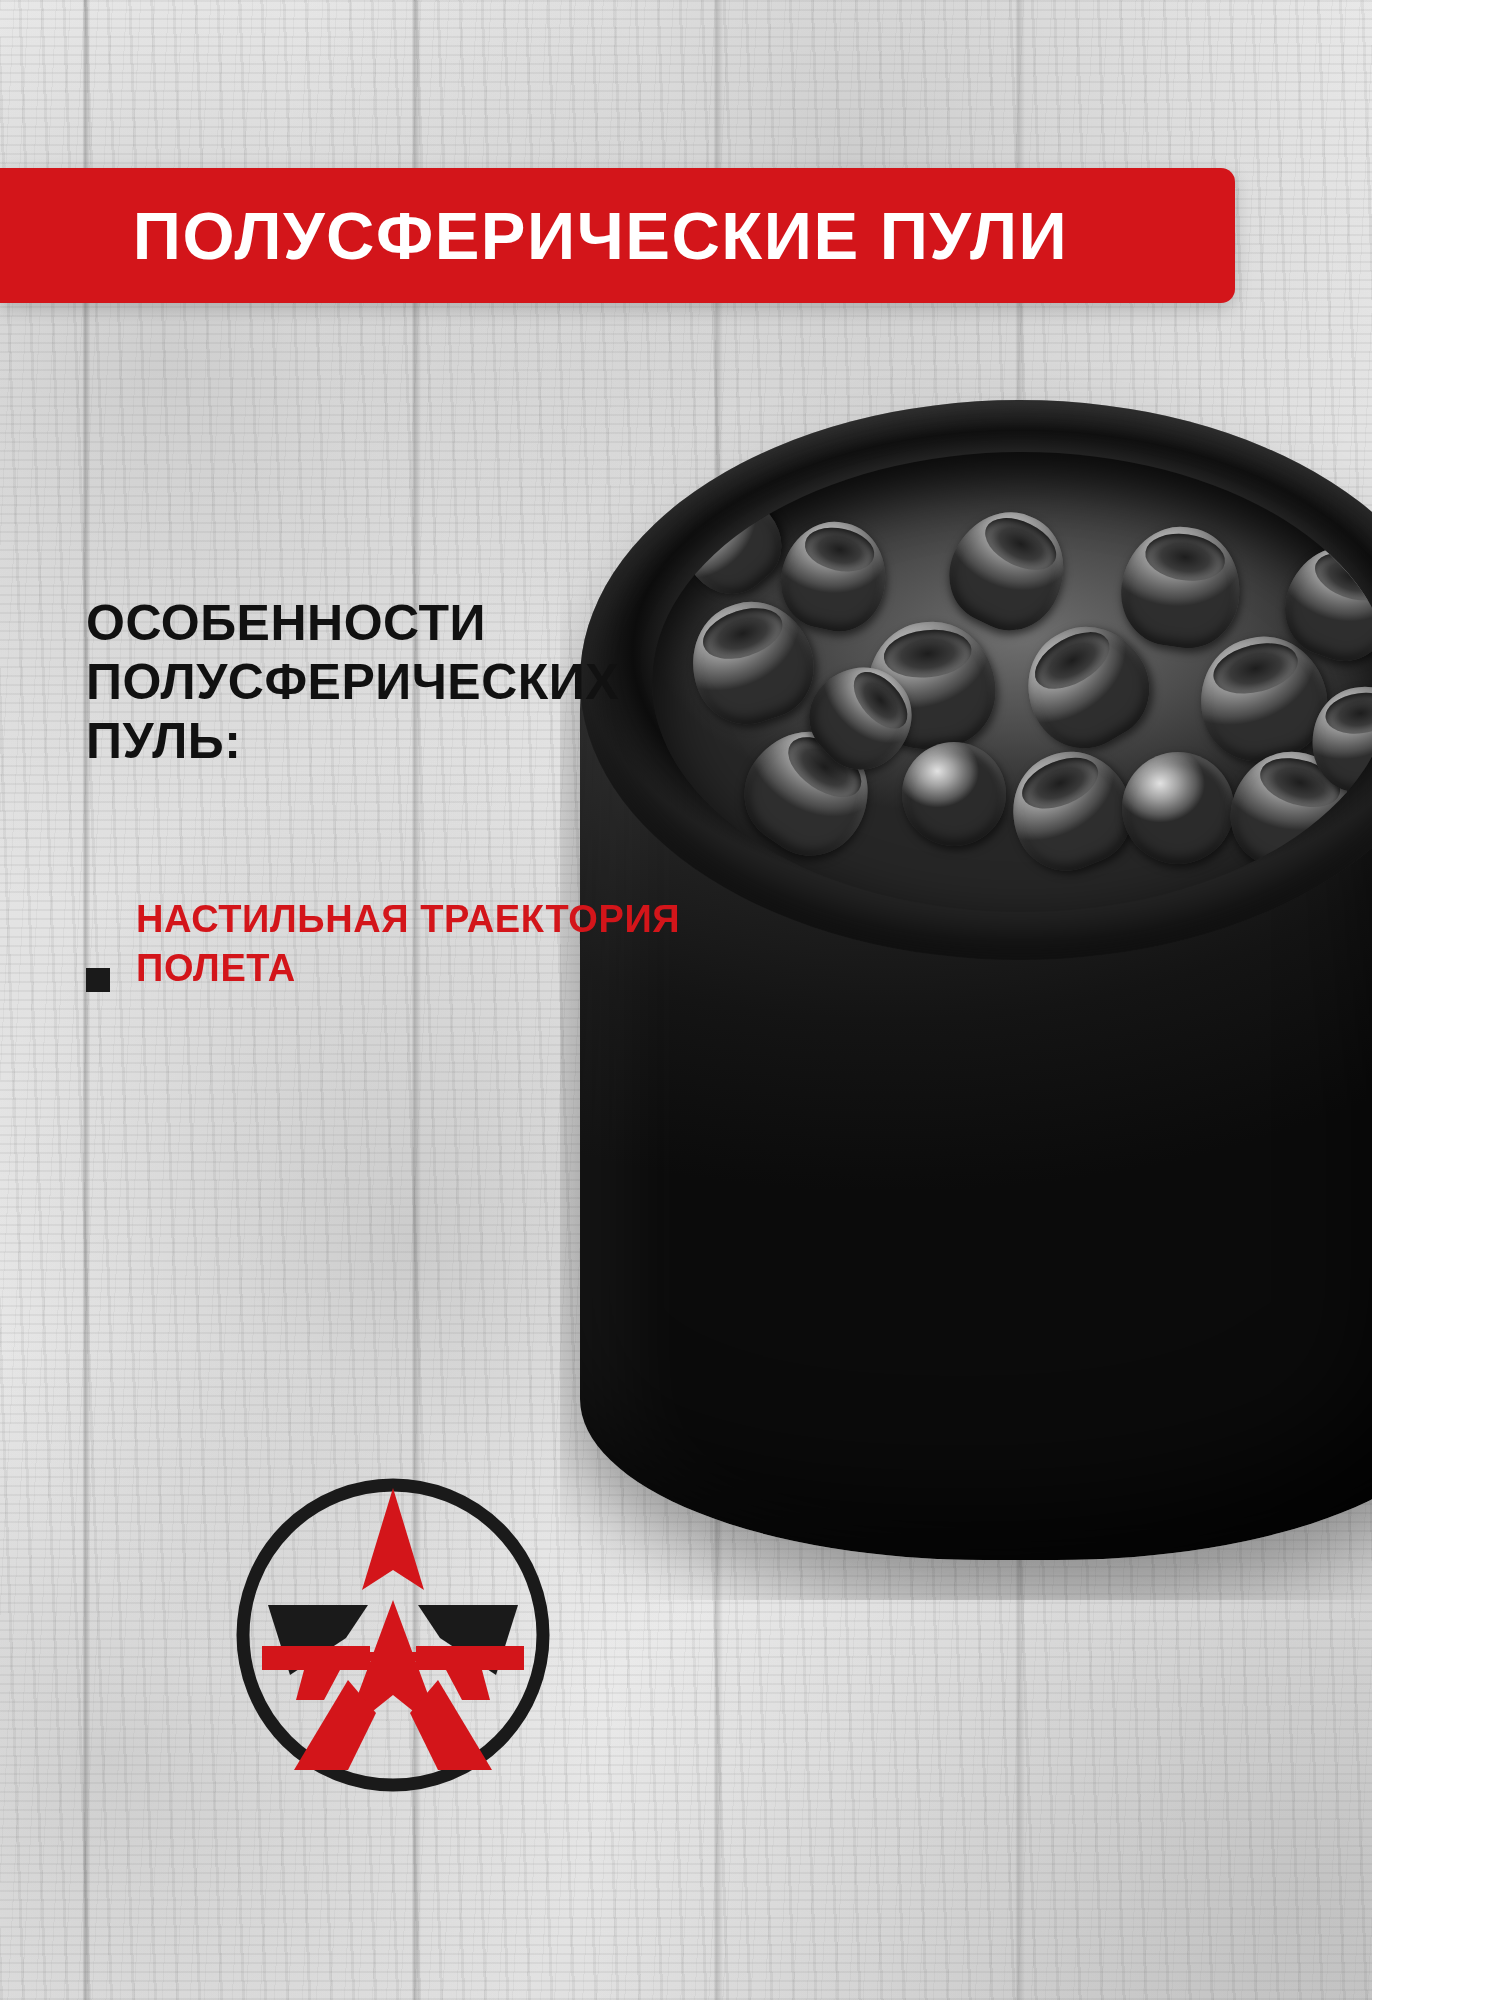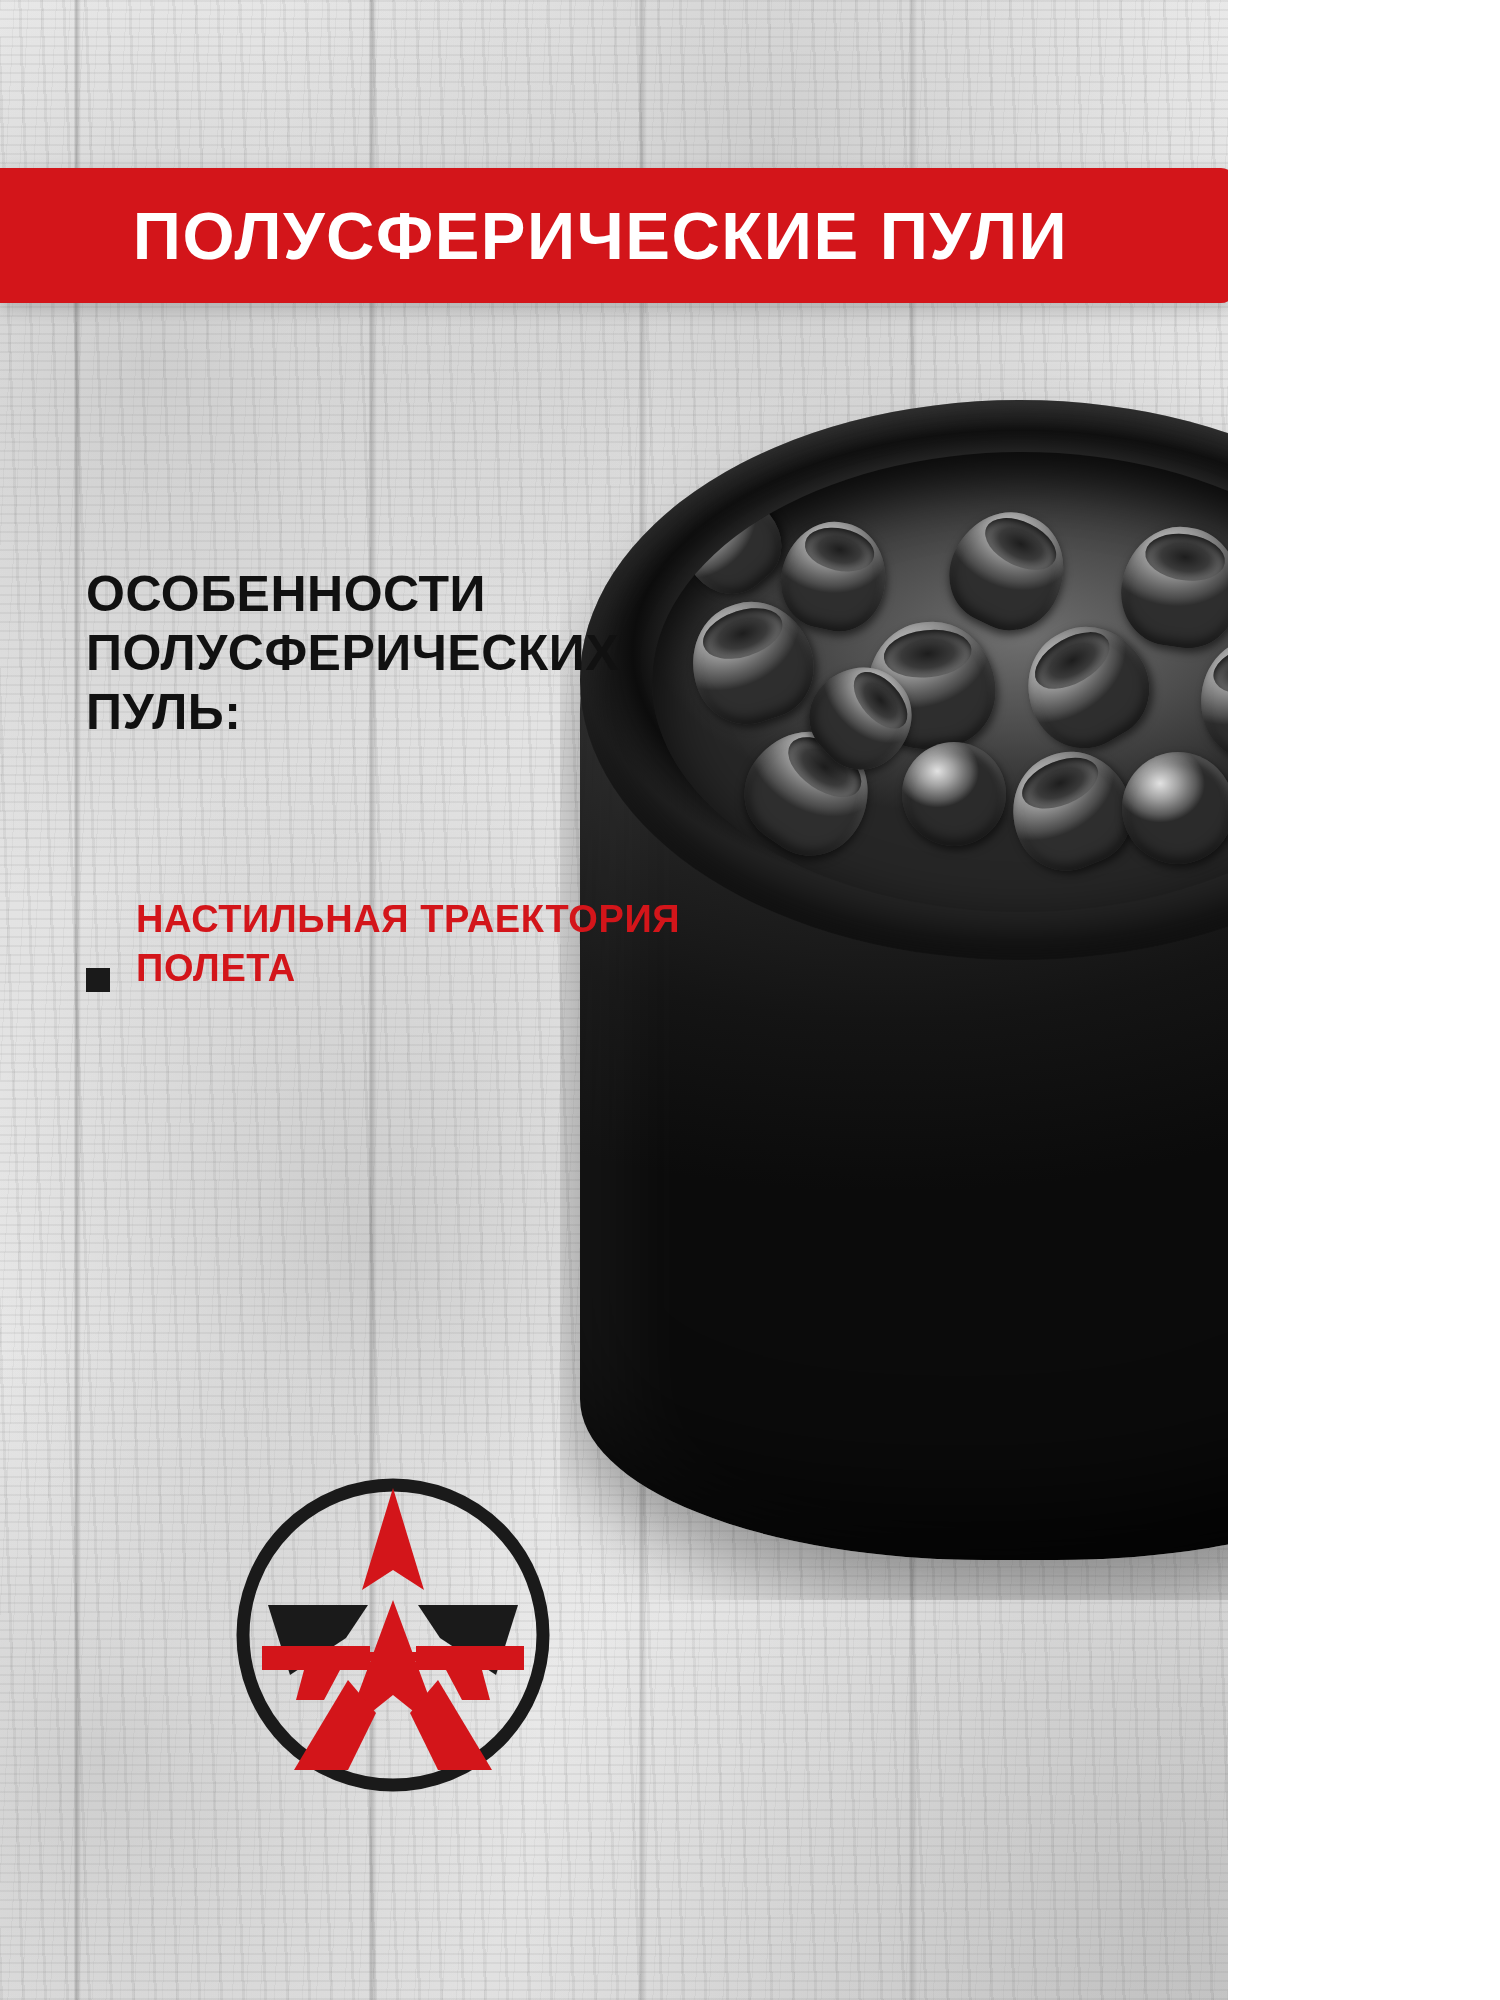--- a/index.html
+++ b/index.html
@@ -6,21 +6,21 @@
     margin: 0;
     padding: 0;
     background: #ffffff;
   }
   body {
     font-family: "Liberation Sans", sans-serif;
   }
 
   #poster {
     position: relative;
-    width: 1228px;
+    width: 1372px;
     height: 2000px;
     overflow: hidden;
     background: #d8d8d6;
   }
 
   
   .bg-wood {
     position: absolute;
     inset: 0;
     background:
@@ -166,21 +166,21 @@
     letter-spacing: 1.5px;
     text-transform: uppercase;
     white-space: nowrap;
     padding-right: 34px;
   }
 
   
   .features-heading {
     position: absolute;
     left: 86px;
-    top: 565px;
+    top: 594px;
     width: 640px;
     color: #111111;
     font-size: 50px;
     line-height: 1.18;
     font-weight: 700;
     text-transform: uppercase;
     letter-spacing: 0.5px;
   }
 
   .bullets {

